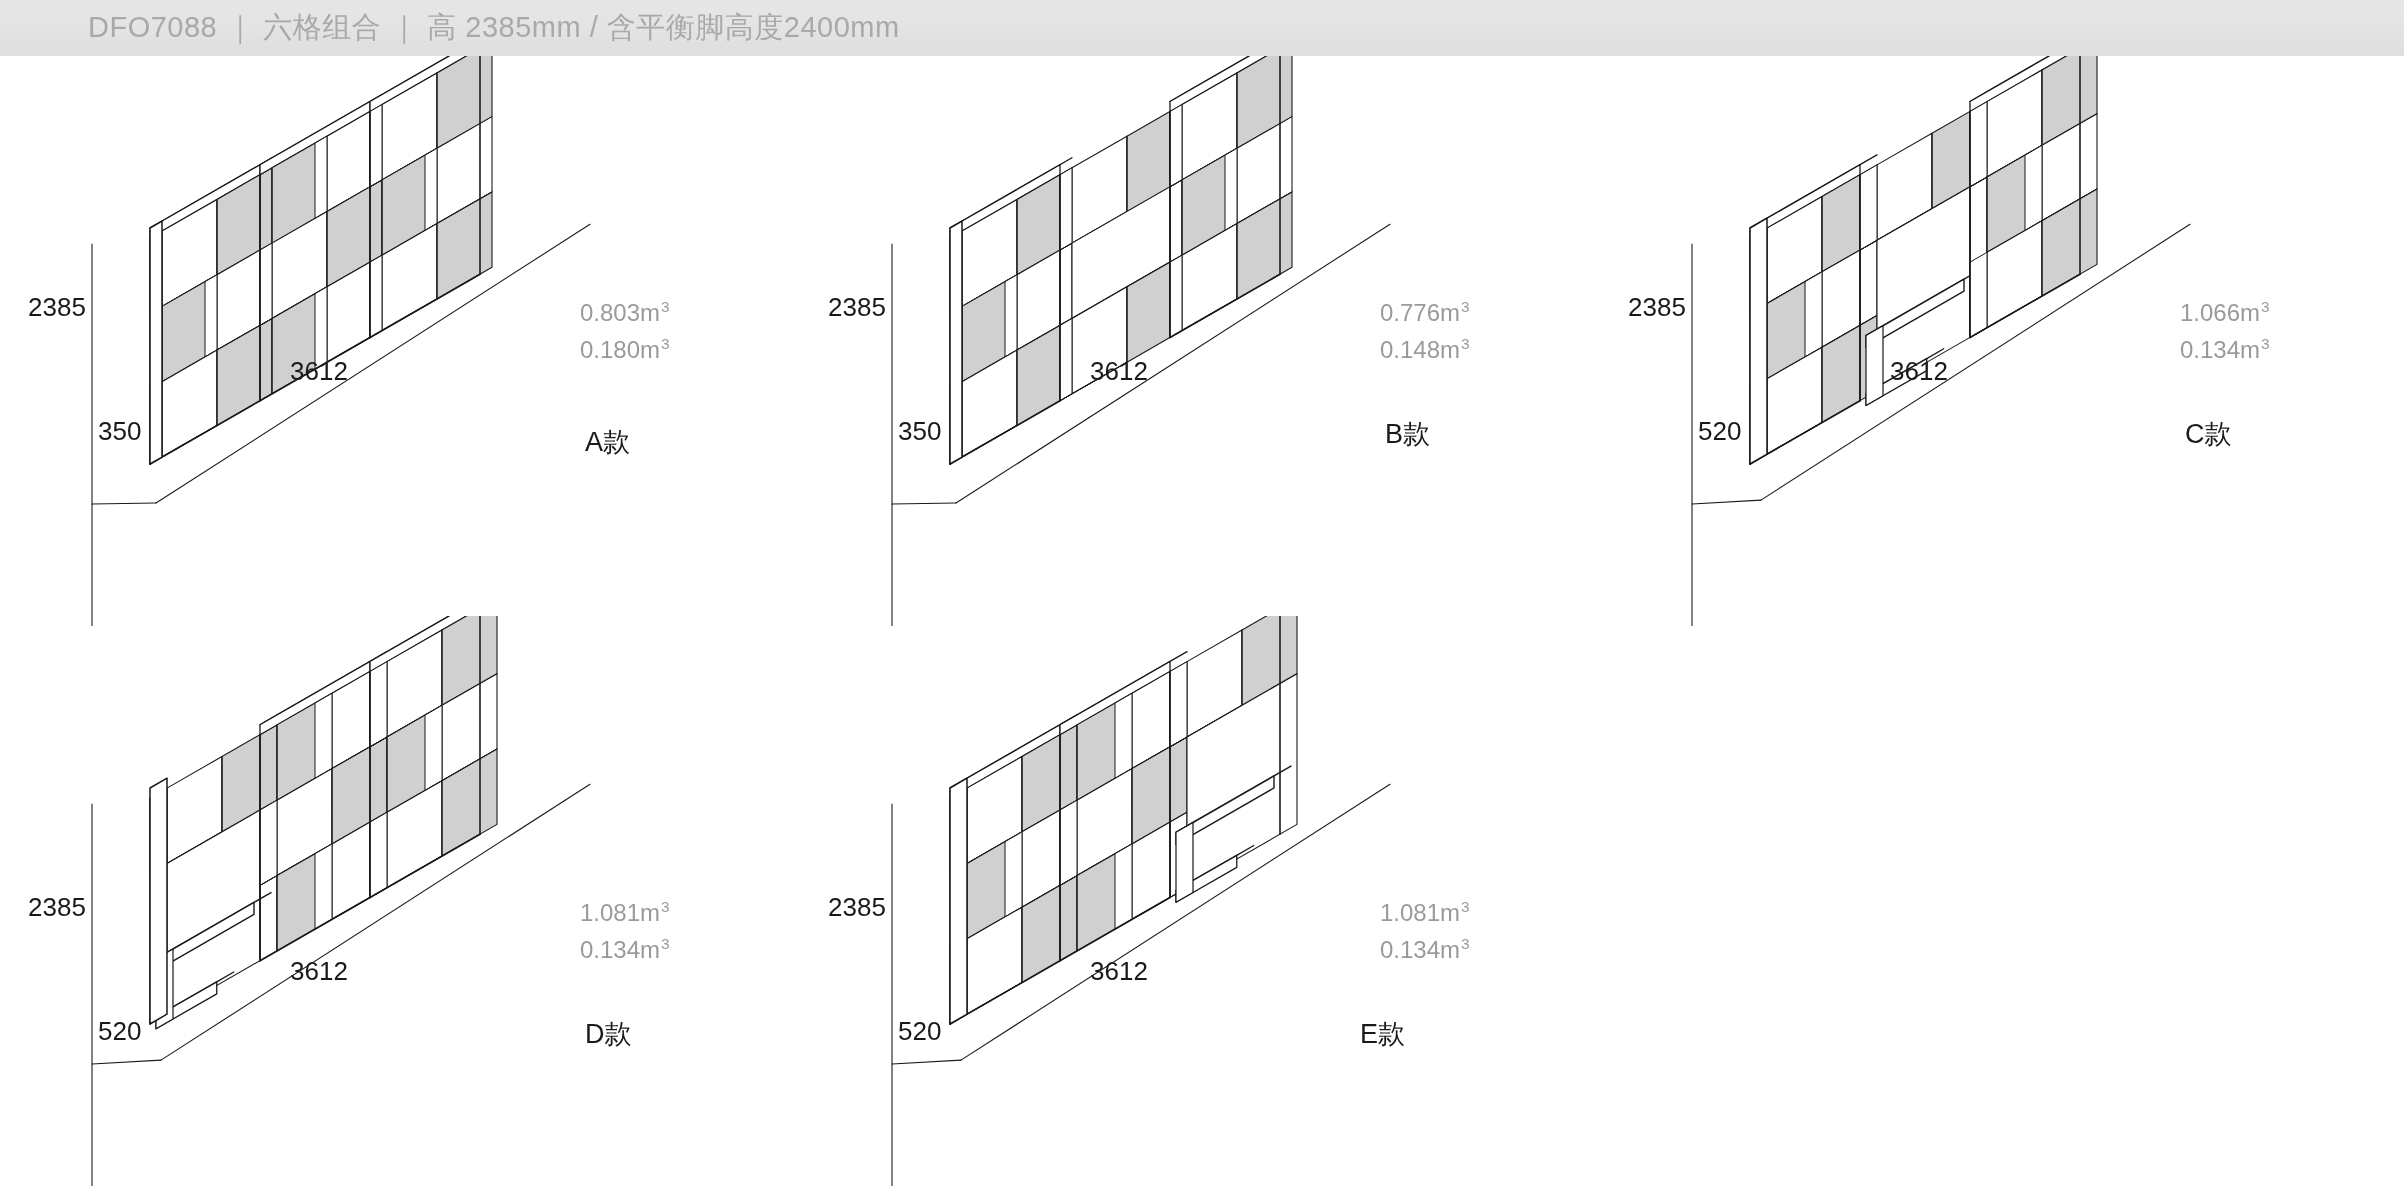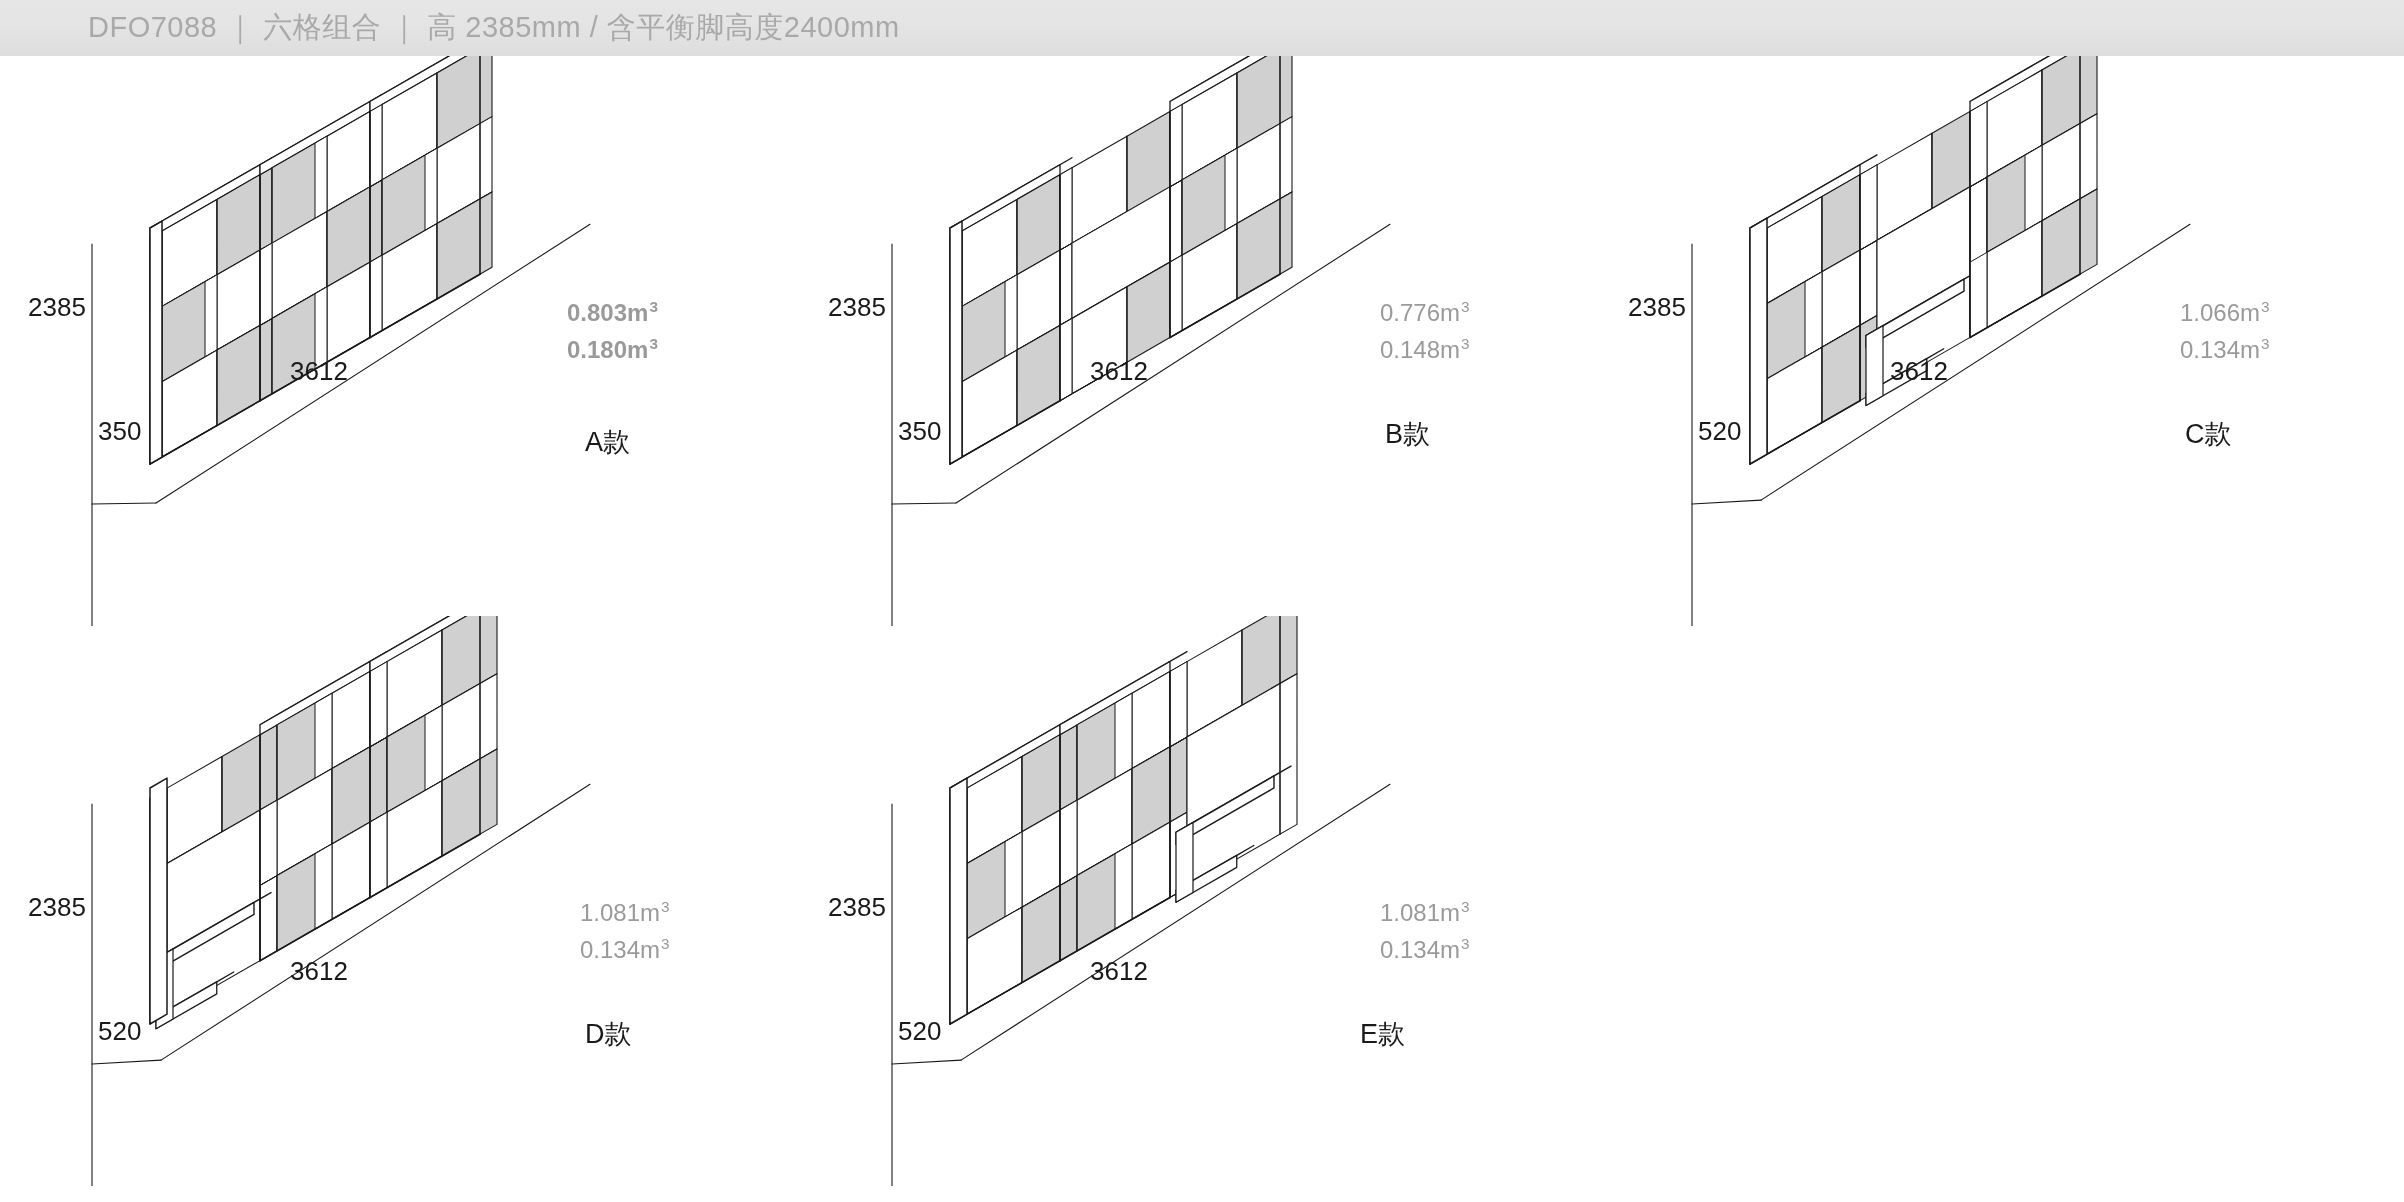--- a/index.html
+++ b/index.html
@@ -183,21 +183,21 @@
             <line x1="370.00" y1="281.50" x2="480.00" y2="218.25" stroke="#1a1a1a" stroke-width="1.6" stroke-linecap="round"></line>
             <polygon points="150.00,172.00 162.00,165.04 162.00,401.04 150.00,408.00" fill="#ffffff" stroke="#1a1a1a" stroke-width="1.5" stroke-linejoin="round"></polygon>
             <line x1="92.00" y1="188.00" x2="92.00" y2="587.75" stroke="#1a1a1a" stroke-width="1.1" stroke-linecap="round"></line>
             <line x1="92.00" y1="448.00" x2="156.00" y2="447.04" stroke="#1a1a1a" stroke-width="1.1" stroke-linecap="round"></line>
             <line x1="156.00" y1="447.04" x2="590.00" y2="168.25" stroke="#1a1a1a" stroke-width="1.1" stroke-linecap="round"></line>
           </g>
         </svg>
         <div class="dim-label dim-height" style="left: 28px; top: 236px;">2385</div>
         <div class="dim-label dim-width" style="left: 290px; top: 300px;">3612</div>
         <div class="dim-label dim-depth" style="left: 98px; top: 360px;">350</div>
-        <div class="volume-block" style="left: 567px; top: 238px; font-weight: bold;">
+        <div class="volume-block" style="left: 580px; top: 238px;">
           <div class="volume-line">0.803m<sup>3</sup></div>
           <div class="volume-line">0.180m<sup>3</sup></div>
         </div>
         <div class="variant-name" style="left: 585px; top: 368px;">A款</div>
       </div>
       <div class="variant col1 row0">
         <svg class="variant-svg" viewBox="0 0 800 570">
           <g>
             <polygon points="150.00,172.00 260.00,108.75 272.00,101.79 162.00,165.04" fill="#ffffff" stroke="#1a1a1a" stroke-width="1.3" stroke-linejoin="round"></polygon>
             <polygon points="150.00,172.00 260.00,108.75 260.00,118.75 150.00,182.00" fill="#ffffff" stroke="#1a1a1a" stroke-width="1.3" stroke-linejoin="round"></polygon>

